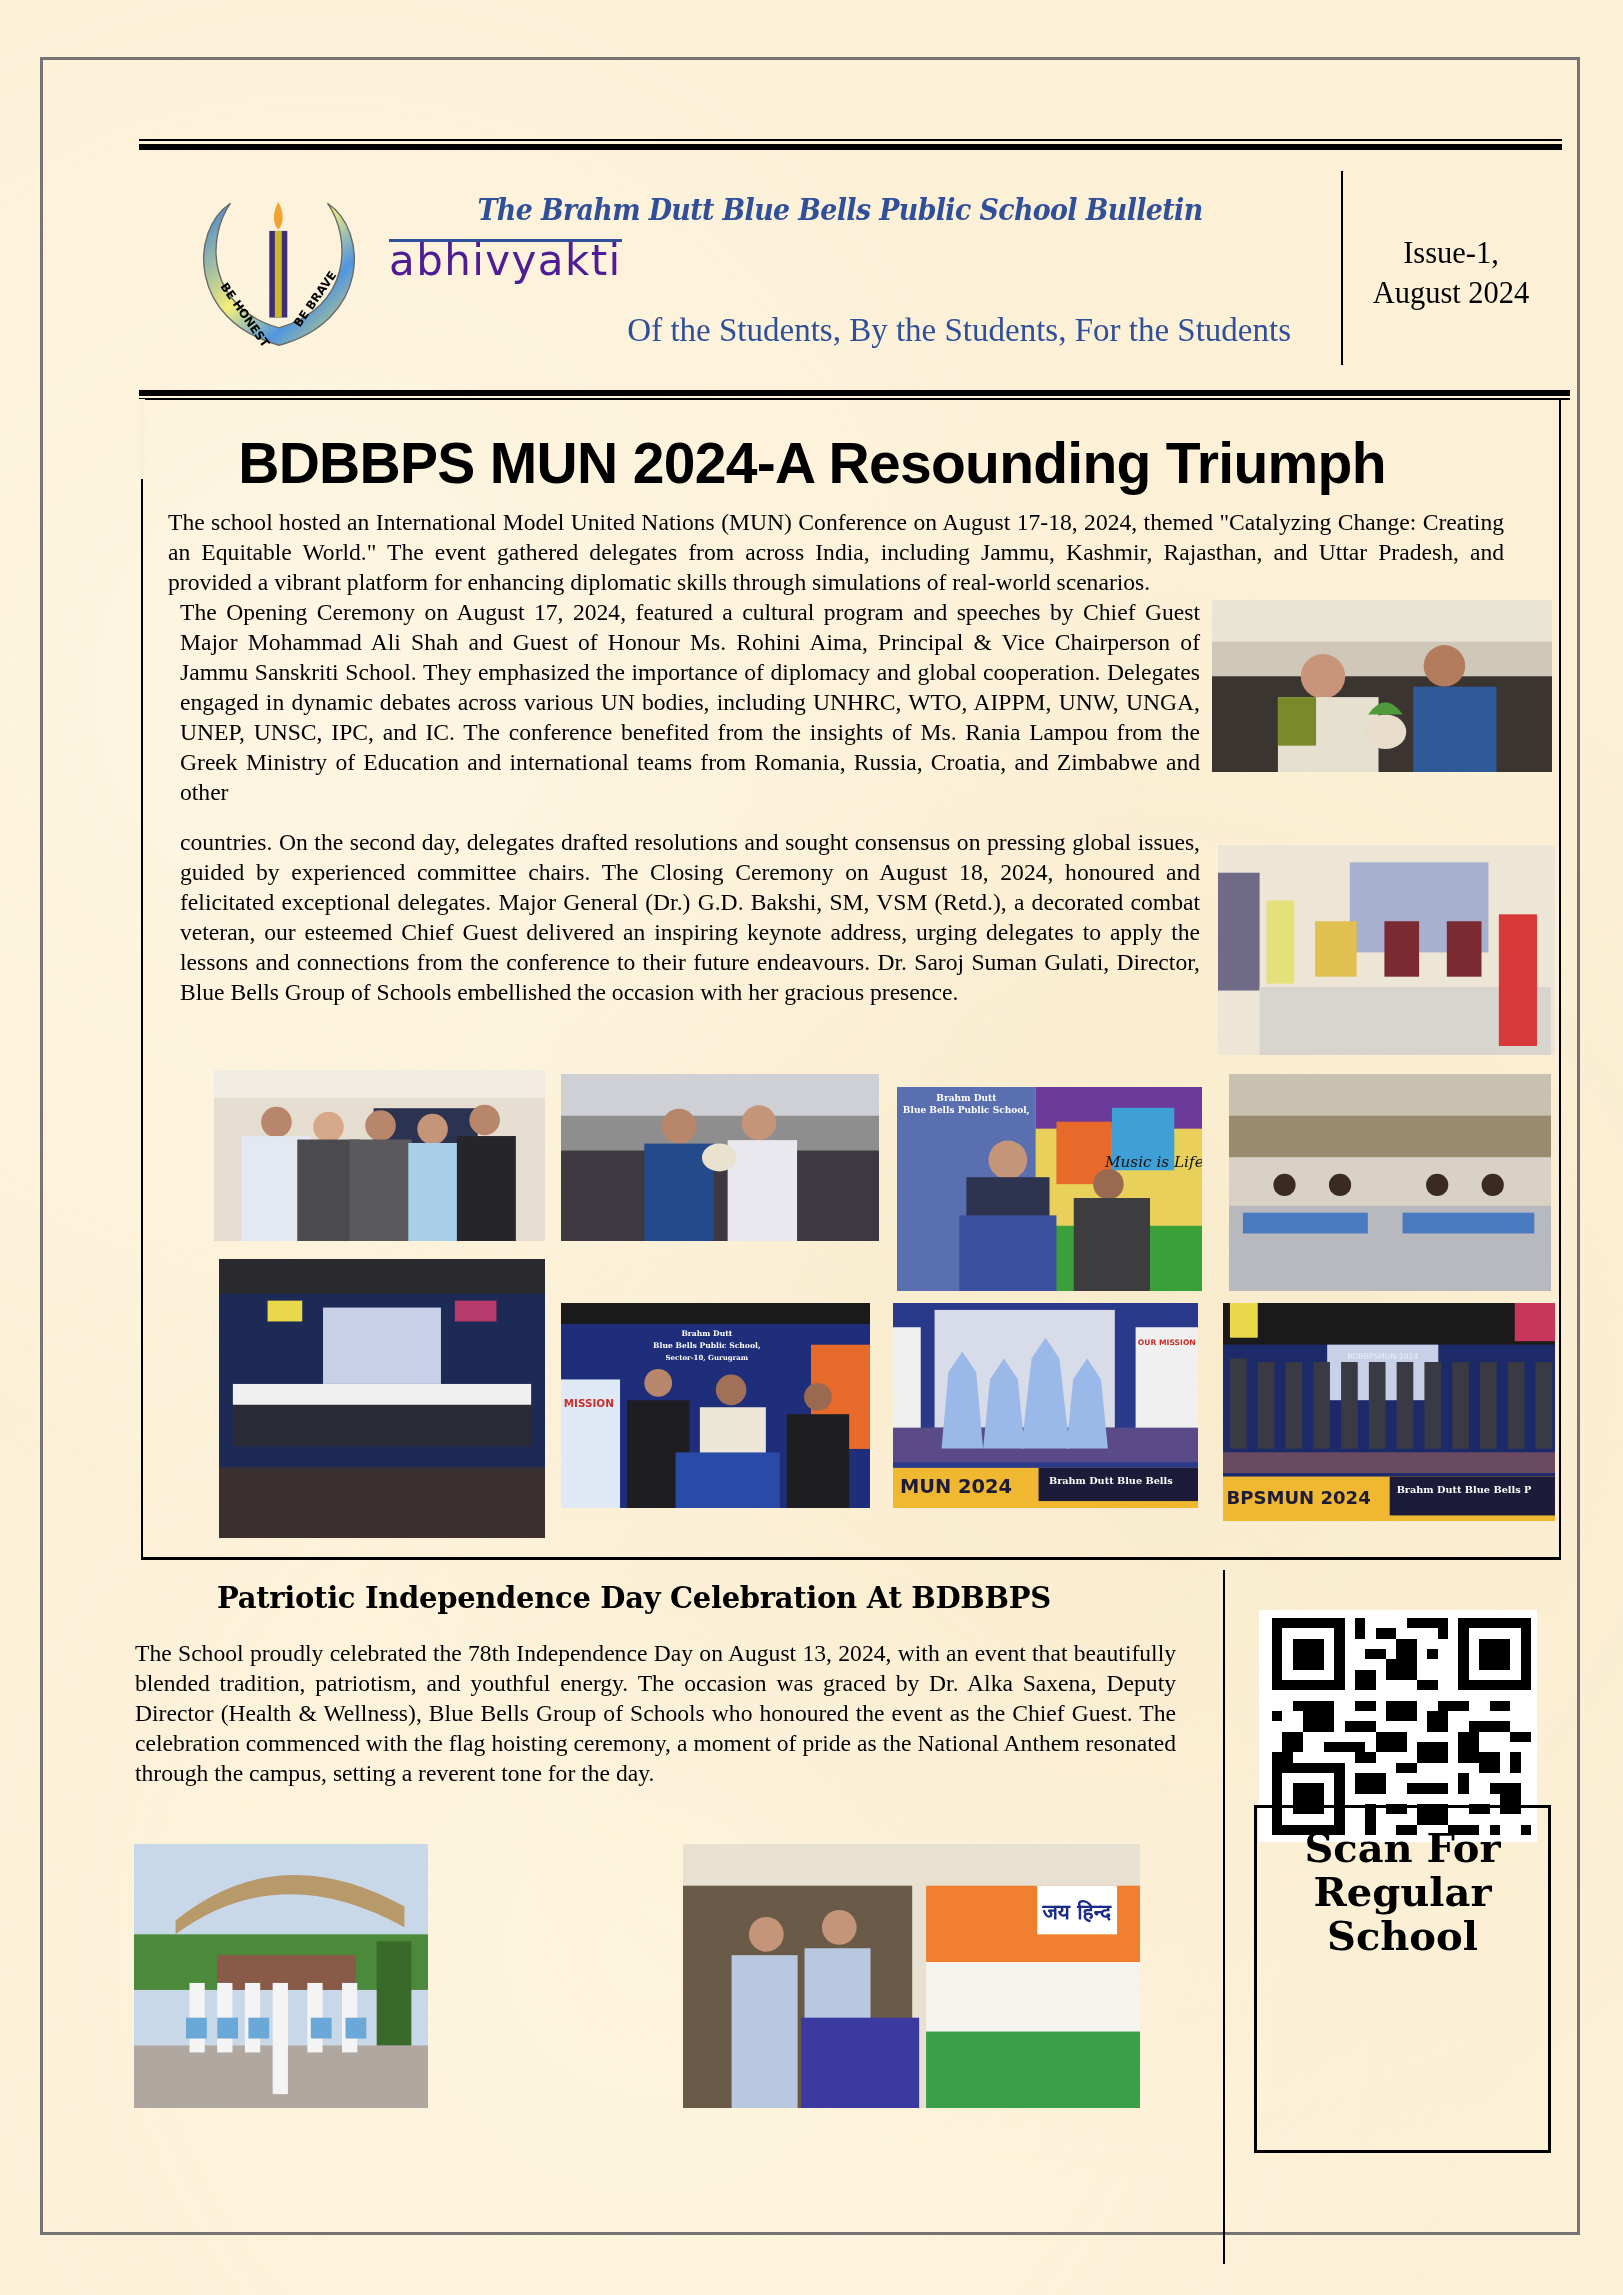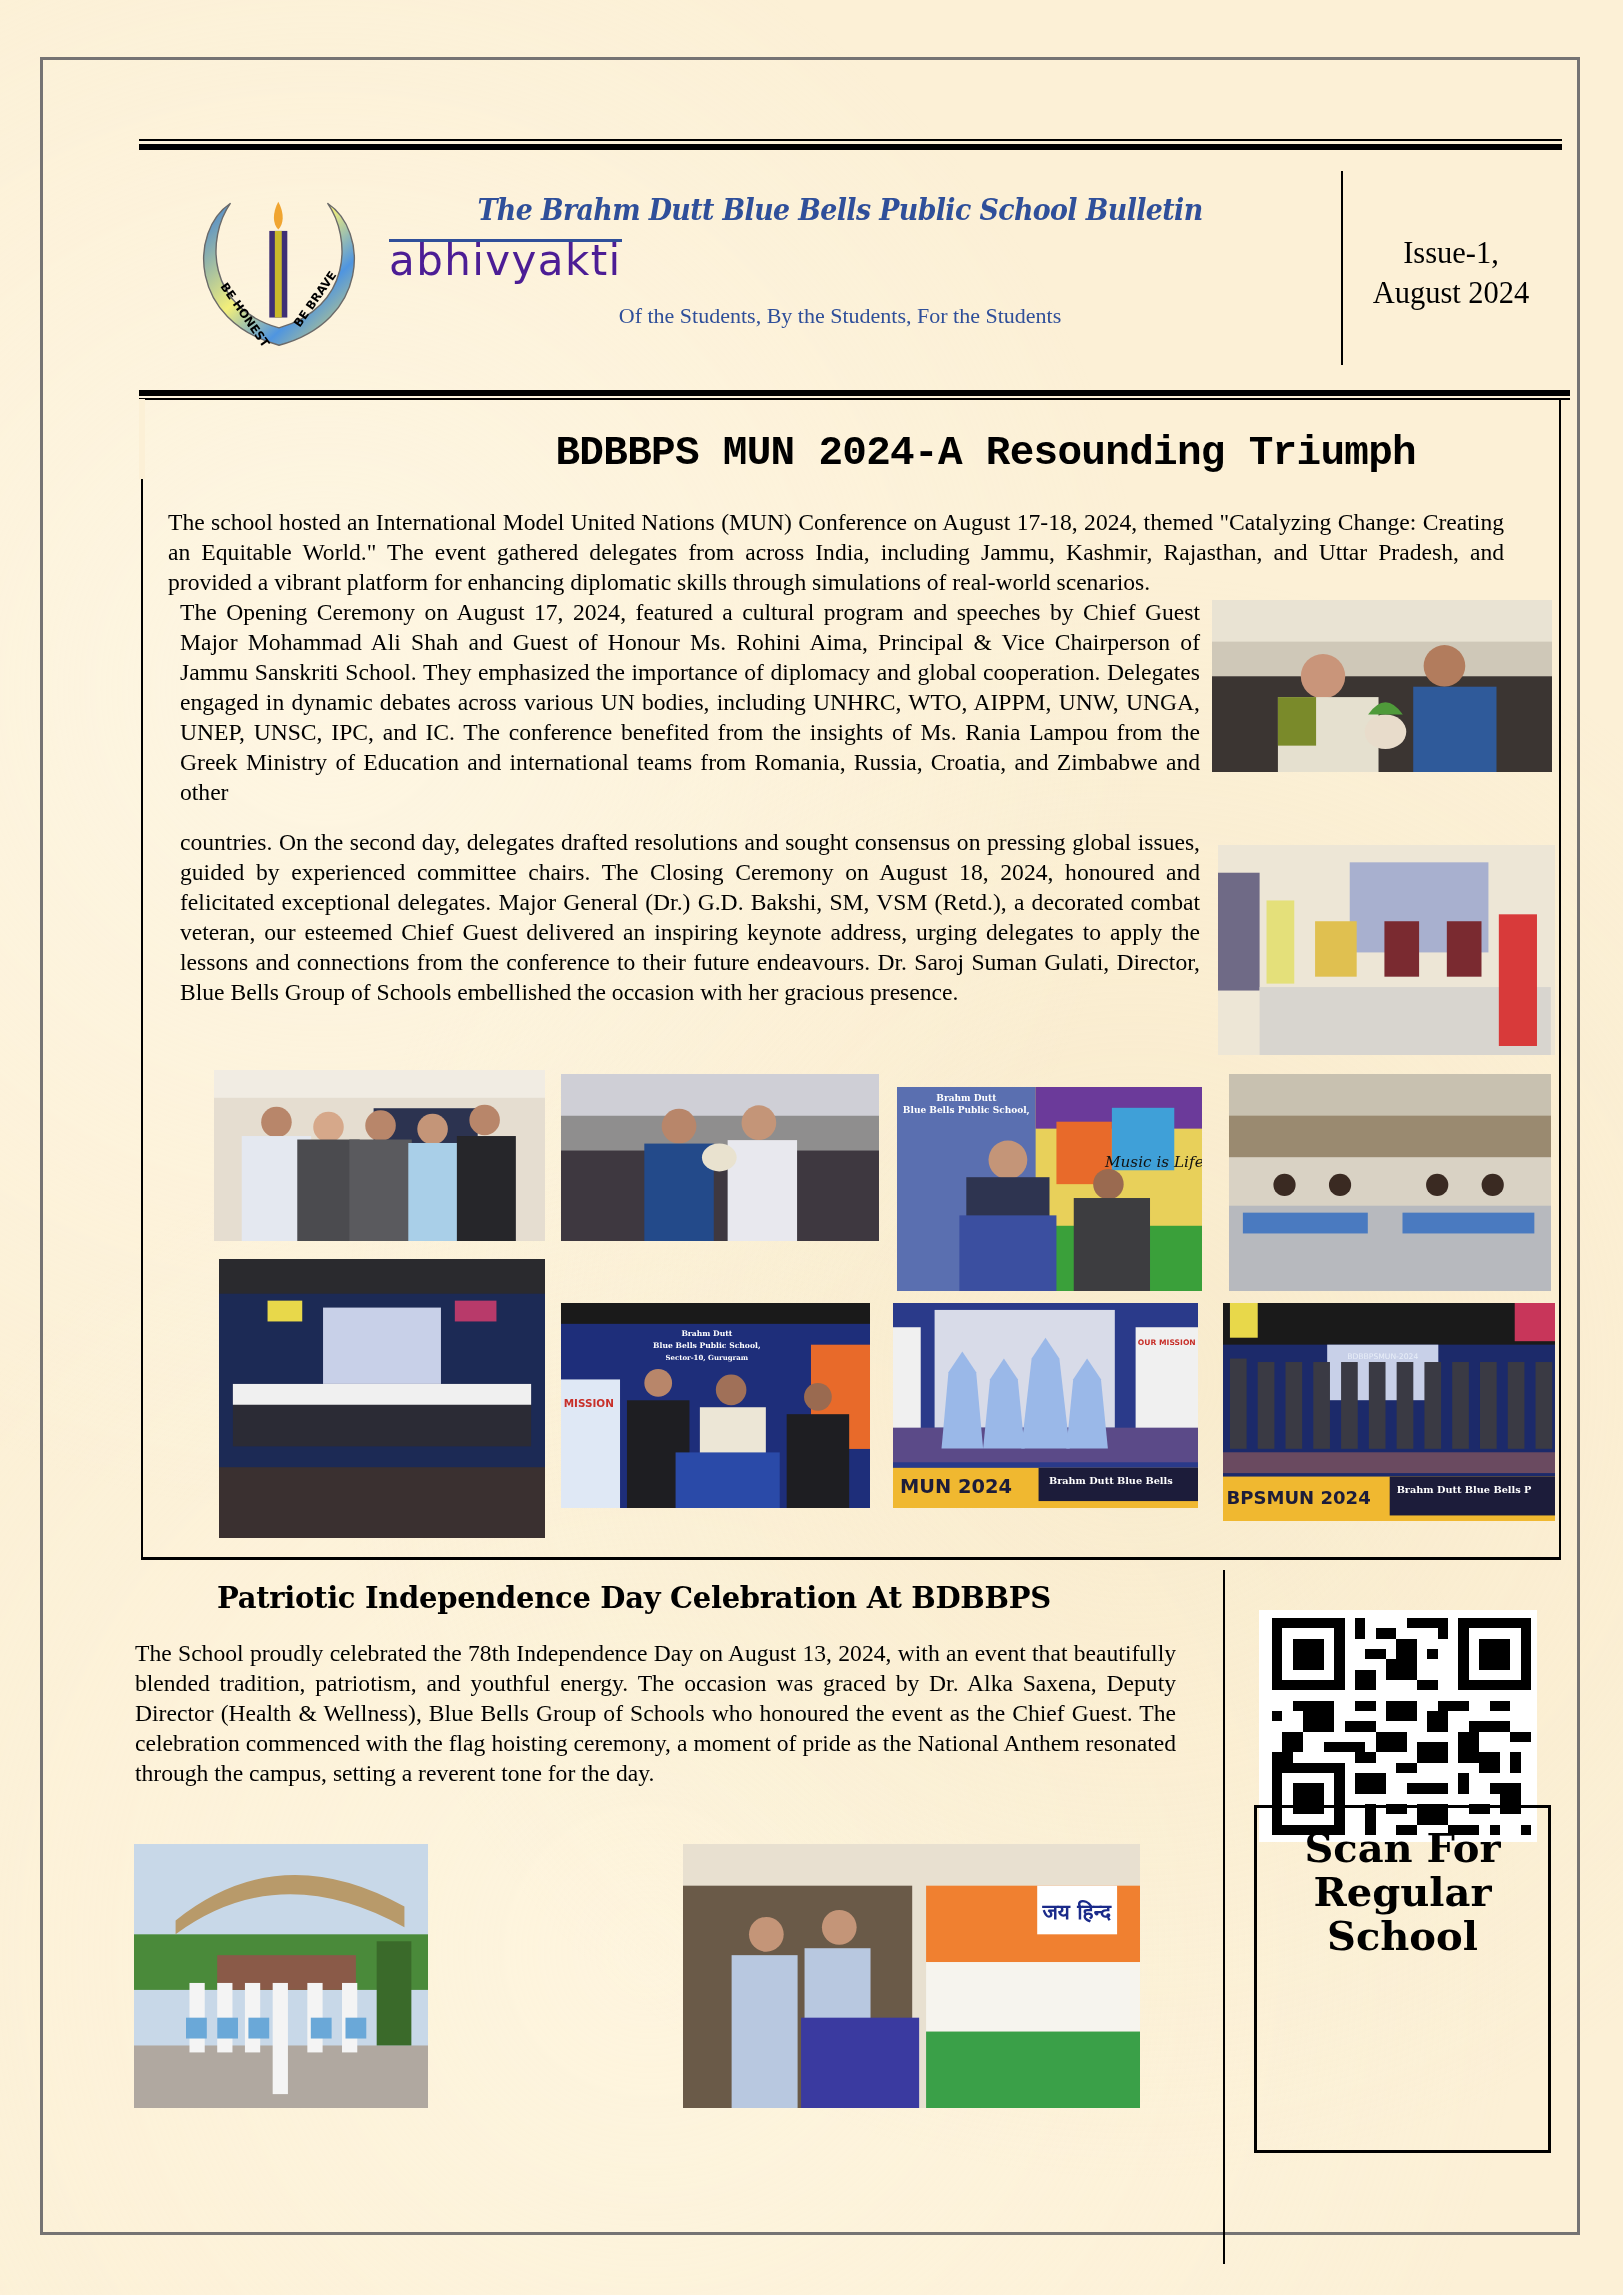--- a/index.html
+++ b/index.html
@@ -21,29 +21,29 @@
   .rule-bottom::before { content:""; position:absolute; left:0; right:0; top:0; height:6.2px; background:#000; }
   .rule-bottom::after { content:""; position:absolute; left:0; right:0; top:7.6px; height:2.1px; background:#000; }
 
   .logo { left:182px; top:189px; width:194px; height:167px; }
   .masthead-title { left:389px; top:191px; width:902px; text-align:center; color:#2f4f9a;
     font-family:"DejaVu Serif", serif; font-weight:bold; font-style:italic; font-size:30.5px; letter-spacing:-0.7px;
     transform:scaleX(0.88); transform-origin:center; }
   .masthead-hindi { left:389px; top:239px; width:902px; text-align:left; color:#4c1d95;
     font-family:"DejaVu Sans", sans-serif; font-size:42px; letter-spacing:1.4px; line-height:1; }
   .masthead-hindi span { border-top:3.5px solid #2f4f9a; padding-top:0; display:inline-block; line-height:0.9; }
-  .masthead-tagline { left:389px; top:303px; width:902px; text-align:center; color:#2f4f9a; font-size:22px; }
+  .masthead-tagline { left:389px; top:312px; width:902px; text-align:right; color:#2f4f9a; font-size:33px; }
   .issue-divider { left:1341px; top:171px; width:2.1px; height:194px; background:#000; }
   .issue-info { left:1354px; top:233px; width:194px; text-align:center; font-size:30.5px; line-height:40px; }
 
   .mun-box { left:141px; top:399px; width:1420px; height:1161px;
     border-left:2.1px solid #000; border-right:2.1px solid #000; border-bottom:3.5px solid #000; box-sizing:border-box; }
   .mun-box-left-gap { left:139px; top:399px; width:5.6px; height:80px; background:#fcf0d6; }
-  .mun-title { left:208px; top:430px; width:1208px; text-align:right; font-family:Liberation Mono, monospace;
-    font-weight:bold; font-size:41px; letter-spacing:-0.7px; }
+  .mun-title { left:208px; top:430px; width:1208px; text-align:center; font-family:Liberation Sans, sans-serif;
+    font-weight:bold; font-size:57px; letter-spacing:-0.7px; }
 
   .para { font-size:23.6px; line-height:30px; text-align:justify; }
   .p1 { left:168px; top:507px; width:1336px;font-family:Liberation Serif, serif; }
   .p2 { left:180px; top:597px; width:1020px; }
   .p3 { left:180px; top:827px; width:1020px; }
 
   .photo { position:absolute; overflow:hidden; }
   .photo svg { width:100%; height:100%; display:block; }
 
   .indep-title { left:208px; top:1572px; width:902px; font-family:"DejaVu Serif", serif; font-weight:bold;

